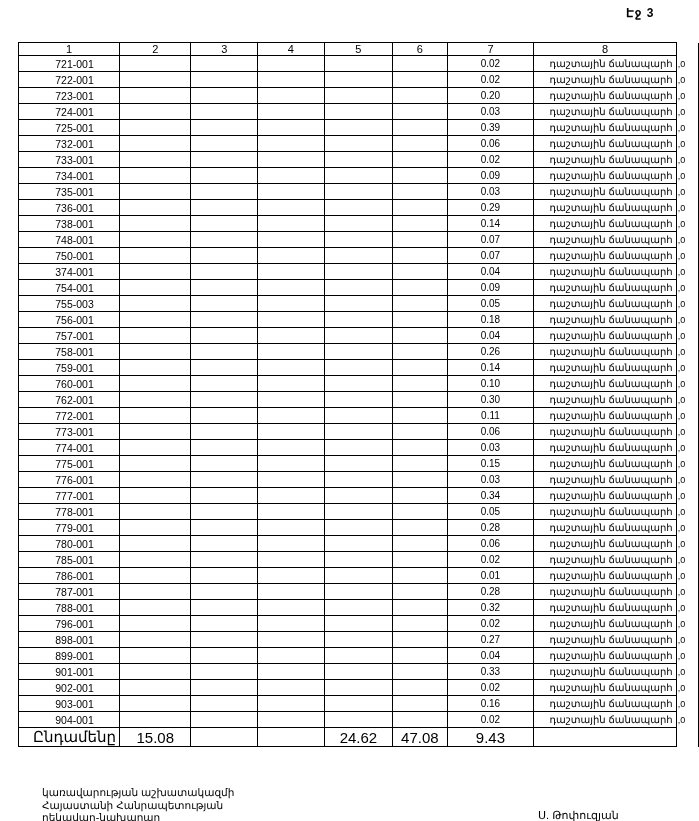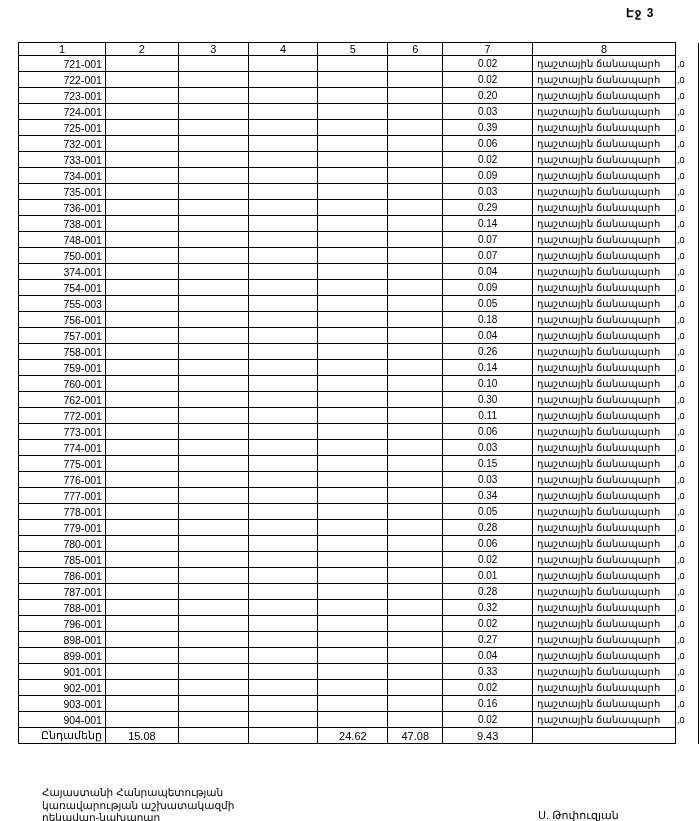--- a/index.html
+++ b/index.html
@@ -24,30 +24,30 @@
     border:1px solid #000;
     font-size:10px;
     height:16px;
     padding:0 3px;
     overflow:hidden;
     white-space:nowrap;
     font-weight:normal;
     vertical-align:middle;
   }
   .doc-table th { height:13px; text-align:center; font-size:11px; }
-  .doc-table td.c1 { text-align:right; padding-left:14px; font-size:10.5px; }
+  .doc-table td.c1 { text-align:center; padding-left:14px; font-size:10.5px; }
   .doc-table td.c7 { text-align:center; }
-  .doc-table td.c8 { text-align:left; font-size:10px; padding-left:4px; }
+  .doc-table td.c8 { text-align:right; font-size:10px; padding-left:4px; }
   .doc-table th.c9, .doc-table td.c9 {
     border:none;
     border-left:1px solid #000;
     border-right:1px solid #000;
     font-size:9px; padding:0 1px; text-align:left;
   }
-  .doc-table tr.total-row td { font-size:11px; }
+  .doc-table tr.total-row td { font-size:15px; }
   .doc-table tr.total-row td.num { text-align:center; }
   .footer-block {
     position:absolute; left:42px; top:786px;
     font-size:10.5px; line-height:12.5px;
   }
   .signature {
     position:absolute; left:538px; top:809px;
     font-size:11px;
   }
 </style>
@@ -556,20 +556,20 @@
         <td class="c5 num">24.62</td>
         <td class="c6 num">47.08</td>
         <td class="c7 num">9.43</td>
         <td class="c8"></td>
         <td class="c9"></td>
       </tr>
     </tfoot>
   </table>
 
   <div class="footer-block">
+    <div>կառավարության աշխատակազմի</div>
     <div>Հայաստանի Հանրապետության</div>
-    <div>կառավարության աշխատակազմի</div>
     <div>ղեկավար-նախարար</div>
   </div>
 
   <div class="signature">Ս. Թոփուզյան</div>
 
 </div>
 
 </body></html>

